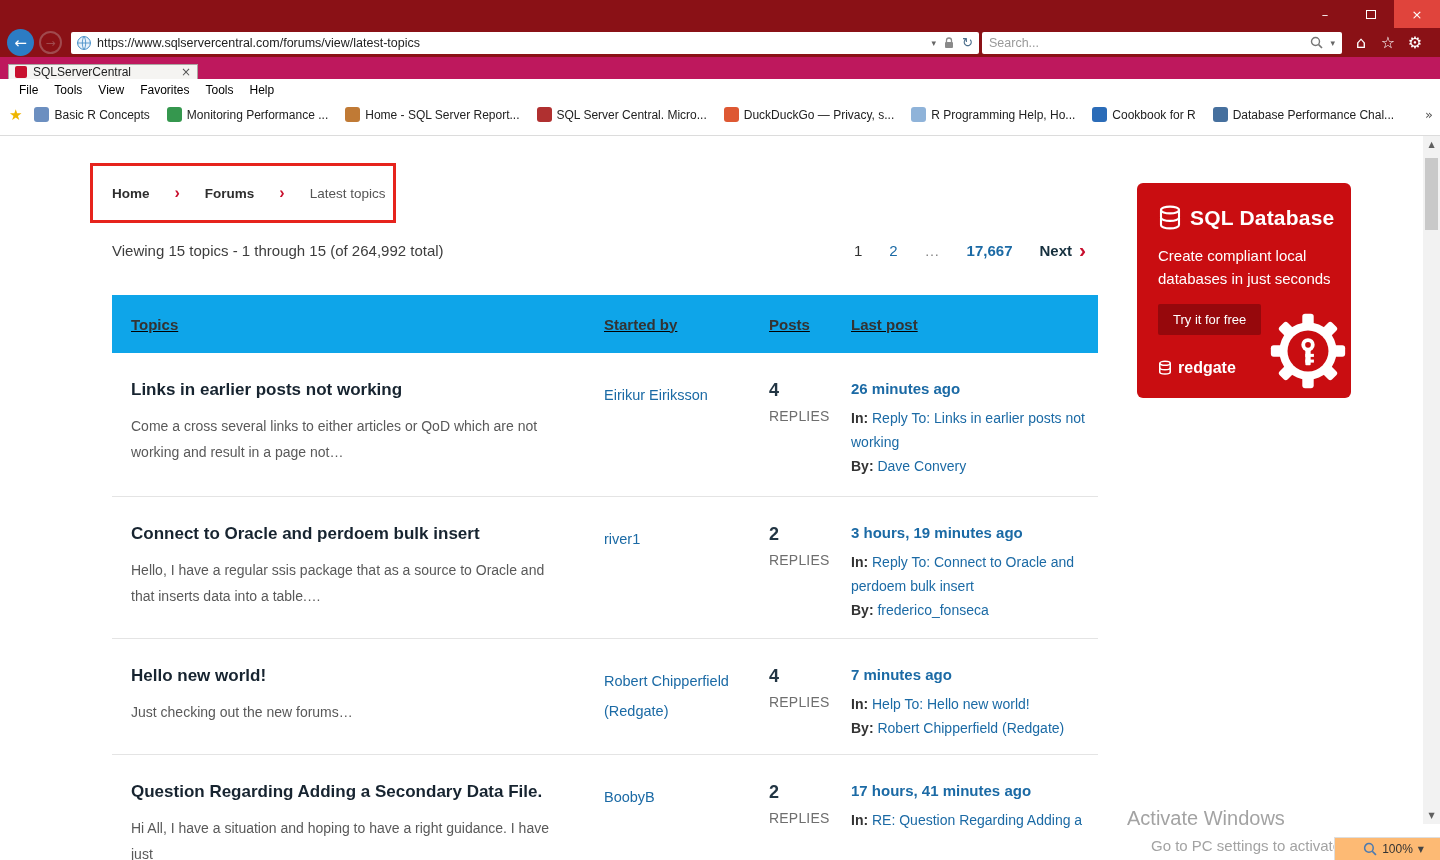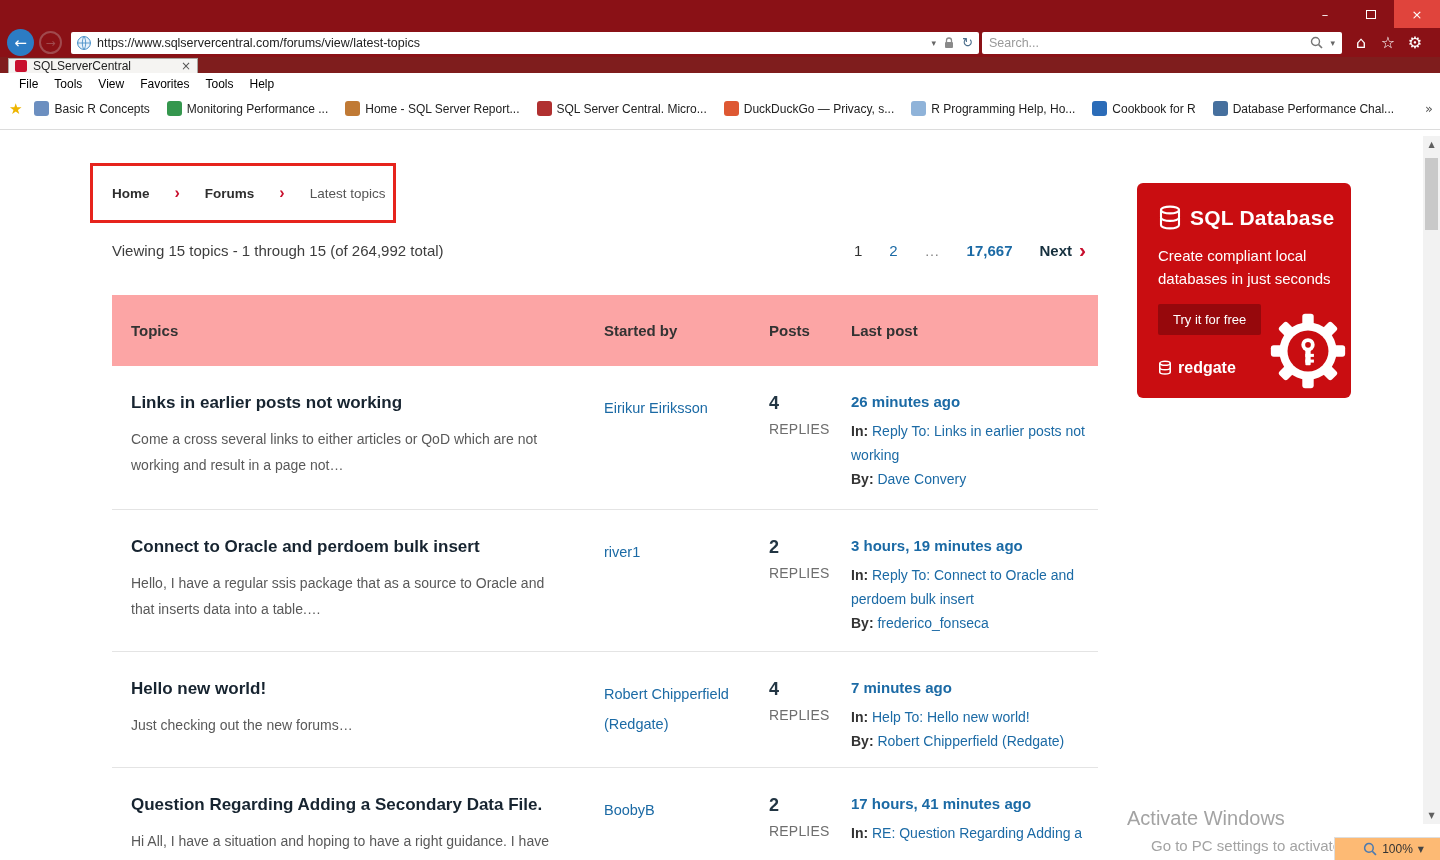--- a/index.html
+++ b/index.html
@@ -20,21 +20,21 @@
   .url-input{flex:1;border:none;outline:none;font-size:12.5px;color:#222;background:transparent;font-family:"Liberation Sans",sans-serif;}
   .abar-right{display:flex;align-items:center;gap:8px;}
   .caret{font-size:9px;color:#666;}
   .refresh{font-size:13px;color:#4d6f8c;}
   .search-bar{margin-left:3px;width:360px;height:22px;background:#fff;border-radius:2px;display:flex;align-items:center;padding:0 7px;gap:7px;flex:none;}
   .search-input{flex:1;border:none;outline:none;font-size:12.5px;color:#333;background:transparent;font-family:"Liberation Sans",sans-serif;}
   .search-input::placeholder{color:#999;}
   .chrome-icons{display:flex;align-items:center;margin-left:10px;gap:9px;color:#fff;}
   .chrome-ic{font-size:16px;width:18px;text-align:center;cursor:pointer;}
 
-  .tabbar{height:16px;background:#7f1d1d;display:flex;align-items:center;}
+  .tabbar{height:22px;background:#be185d;display:flex;align-items:flex-end;}
   .tab{margin-left:8px;width:190px;background:#f5f4f2;border:1px solid #aba7a2;border-bottom:none;display:flex;align-items:center;padding:0 6px;gap:6px;cursor:pointer;}
   .tab-favicon{width:12px;height:12px;background:#c8102e;border-radius:2px;flex:none;}
   .tab-title{flex:1;font-size:12px;color:#222;white-space:nowrap;overflow:hidden;}
   .tab-close{font-size:12px;color:#555;cursor:pointer;}
   .newtab{width:25px;background:#bcb8b3;margin-left:2px;cursor:pointer;}
 
   .menubar{height:22px;background:#fff;display:flex;align-items:center;padding-left:11px;}
   .menu-item{font-size:12px;color:#000;padding:0 8px;cursor:pointer;}
 
   .favbar{height:27px;background:#fff;display:flex;align-items:center;padding-left:9px;}
@@ -58,21 +58,21 @@
   .pagination{display:flex;align-items:center;gap:27px;padding-right:12px;}
   .pg{font-size:15px;}
   .pg.current{color:#333;}
   .pg.link{color:#1b6aa5;cursor:pointer;}
   .pg.ellipsis{color:#888;}
   .pg.last{font-weight:bold;}
   .pg.next{color:#16303e;font-weight:bold;display:flex;align-items:center;gap:7px;cursor:pointer;}
   .next-ch{color:#c8102e;font-size:21px;line-height:14px;font-weight:bold;}
 
   .forum-table{position:absolute;left:112px;top:159px;width:986px;}
-  .t-head{display:grid;grid-template-columns:492px 165px 82px 247px;background:#fca5a5;height:71px;align-items:center;}
+  .t-head{display:grid;grid-template-columns:492px 165px 82px 247px;background:#0ea5e9;height:58px;align-items:center;text-decoration:underline;}
   .t-head div{font-size:15px;font-weight:bold;color:#333;}
   .th-topics{padding-left:19px;}
   .t-row{display:grid;grid-template-columns:492px 165px 82px 247px;border-bottom:1px solid #e4e4e4;padding-top:27px;}
   .row-1{height:144px;}
   .row-2{height:142px;}
   .row-3{height:116px;}
   .row-4{padding-bottom:30px;}
   .c-topic{padding-left:19px;padding-right:45px;}
   .topic-title{font-size:17px;font-weight:bold;color:#172430;margin-bottom:13px;cursor:pointer;}
   .topic-excerpt{font-size:14px;color:#595959;line-height:26px;max-width:428px;}

